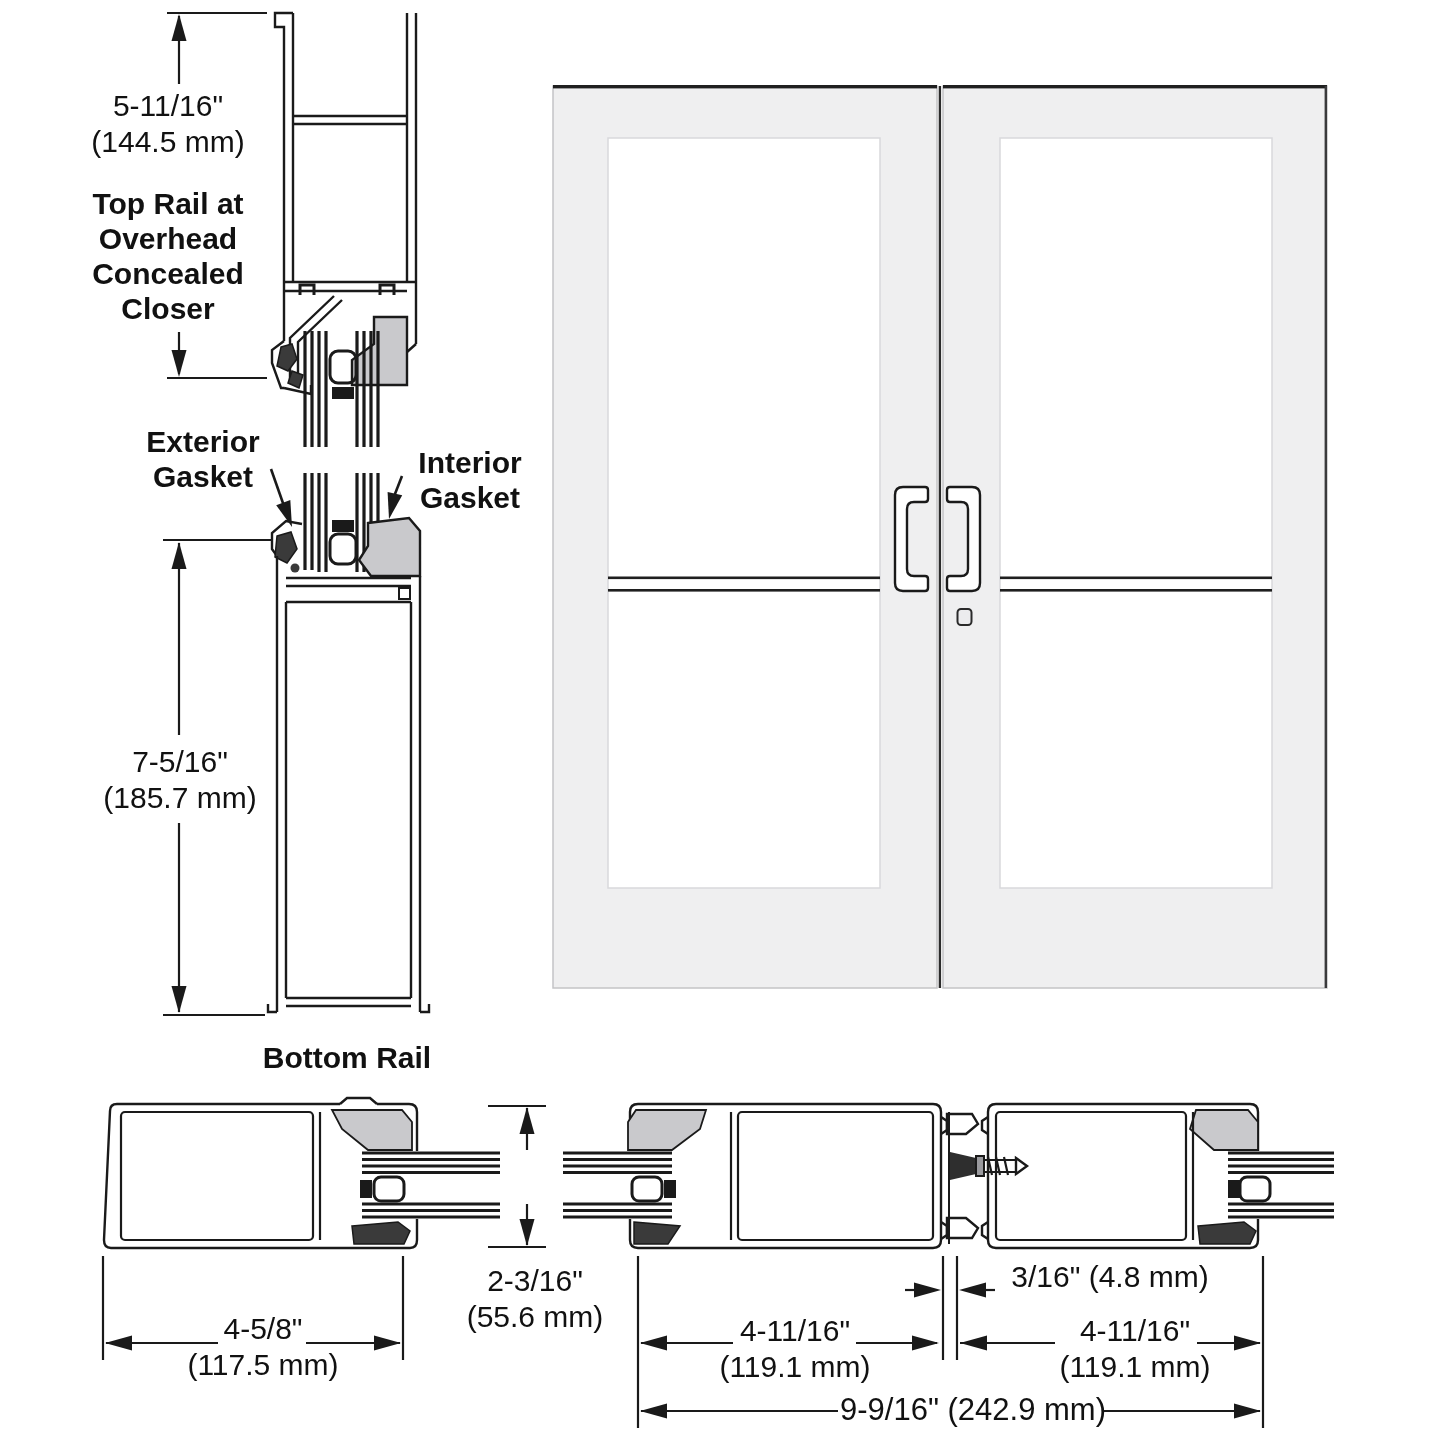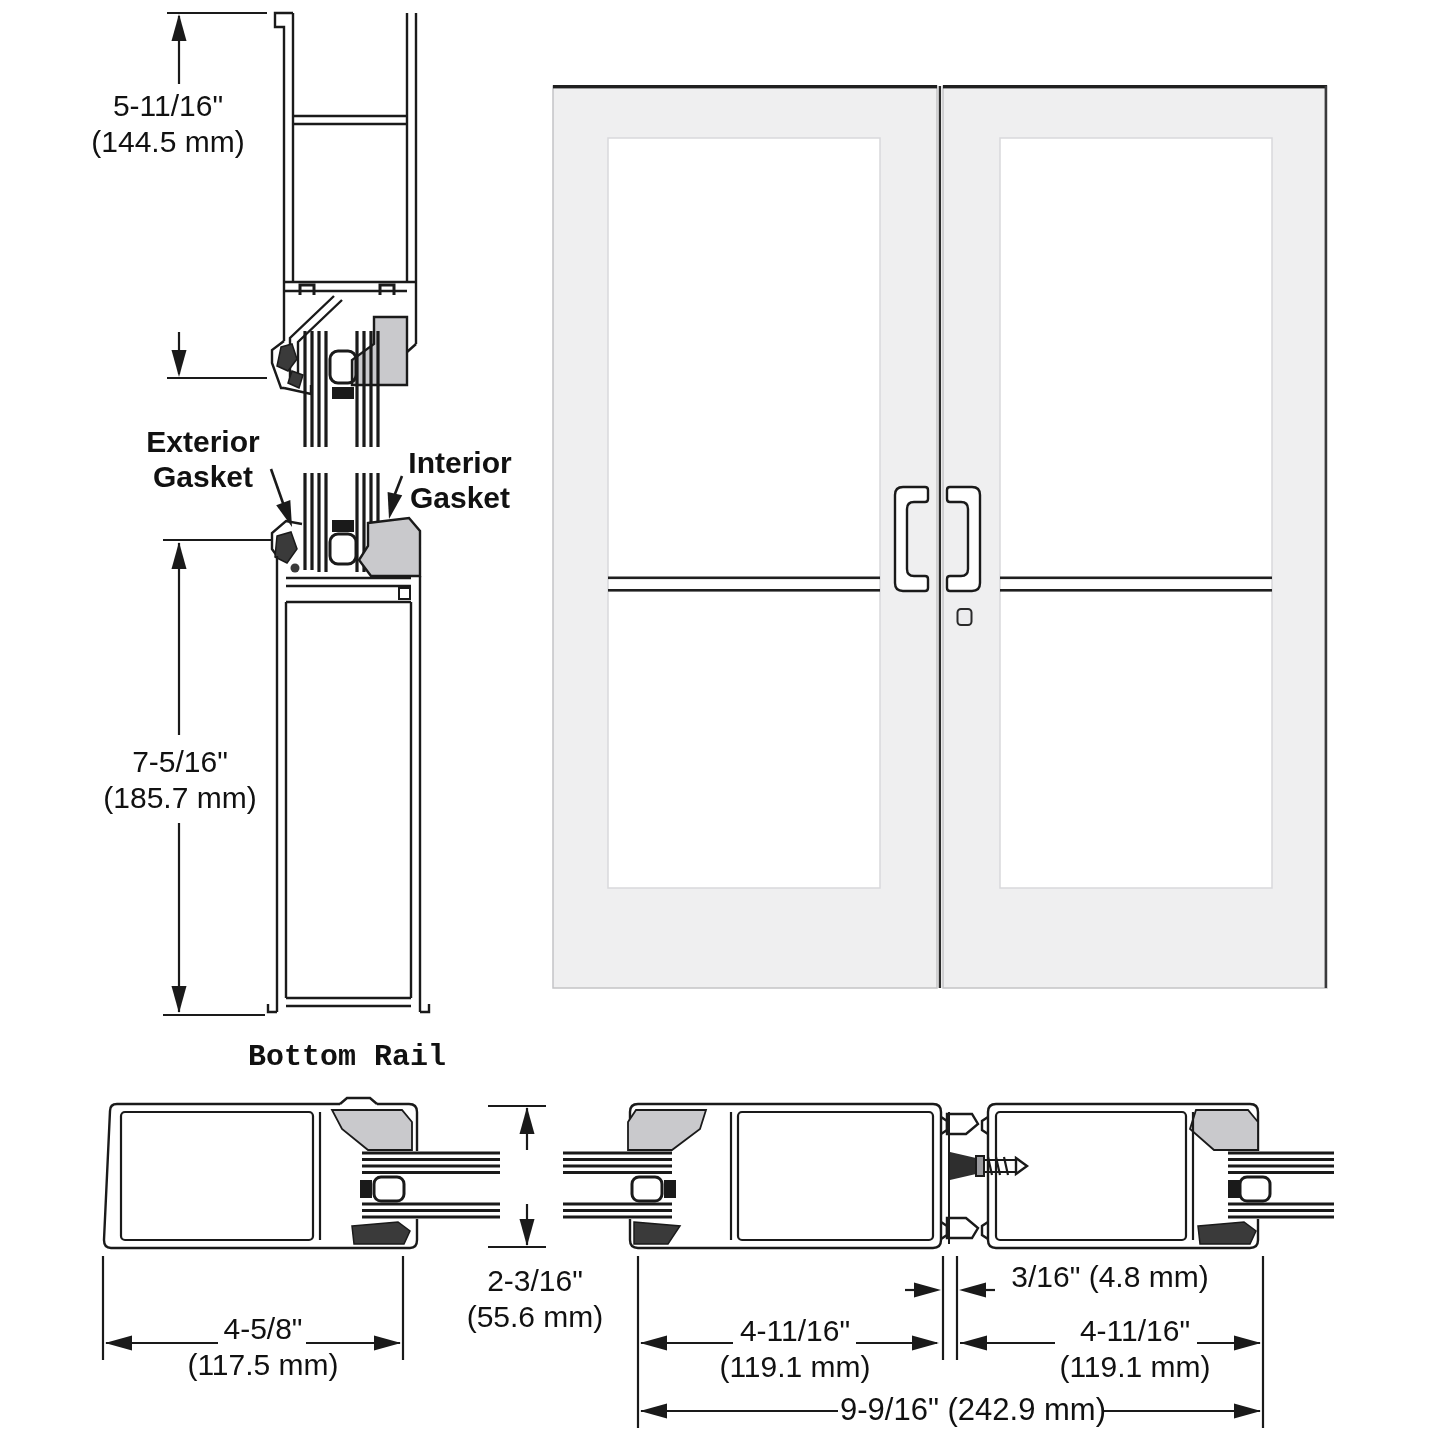--- a/index.html
+++ b/index.html
@@ -206,31 +206,35 @@
     <path d="M641,1411 H838"></path>
     <path d="M1104,1411 H1260"></path>
     <polygon points="640,1411 667,1403.5 667,1418.5" fill="#1a1a1a" stroke="none"></polygon>
     <polygon points="1261,1411 1234,1403.5 1234,1418.5" fill="#1a1a1a" stroke="none"></polygon>
   </g>
 </svg>
 
 <div class="txt dim" style="left:63px;top:88px;width:210px;">5-11/16"
 (144.5 mm)</div>
 
+<div class="txt lbl" style="left:63px;top:186px;width:210px;">Top Rail at
+Overhead
+Concealed
+Closer</div>
 
 <div class="txt lbl" style="left:113px;top:424px;width:180px;">Exterior
 Gasket</div>
 
-<div class="txt lbl" style="left:370px;top:445px;width:180px;text-align:center;">Interior
+<div class="txt lbl" style="left:380px;top:445px;width:180px;text-align:center;">Interior
 Gasket</div>
 
 <div class="txt dim" style="left:75px;top:744px;width:210px;">7-5/16"
 (185.7 mm)</div>
 
-<div class="txt lbl" style="left:247px;top:1040px;width:200px;font-family:Liberation Mono, monospace;">Bottom Rail</div>
+<div class="txt lbl" style="left:247px;top:1040px;width:200px;">Bottom Rail</div>
 
 <div class="txt dim" style="left:158px;top:1311px;width:210px;">4-5/8"
 (117.5 mm)</div>
 
 <div class="txt dim" style="left:430px;top:1263px;width:210px;">2-3/16"
 (55.6 mm)</div>
 
 <div class="txt dim" style="left:690px;top:1313px;width:210px;">4-11/16"
 (119.1 mm)</div>
 

